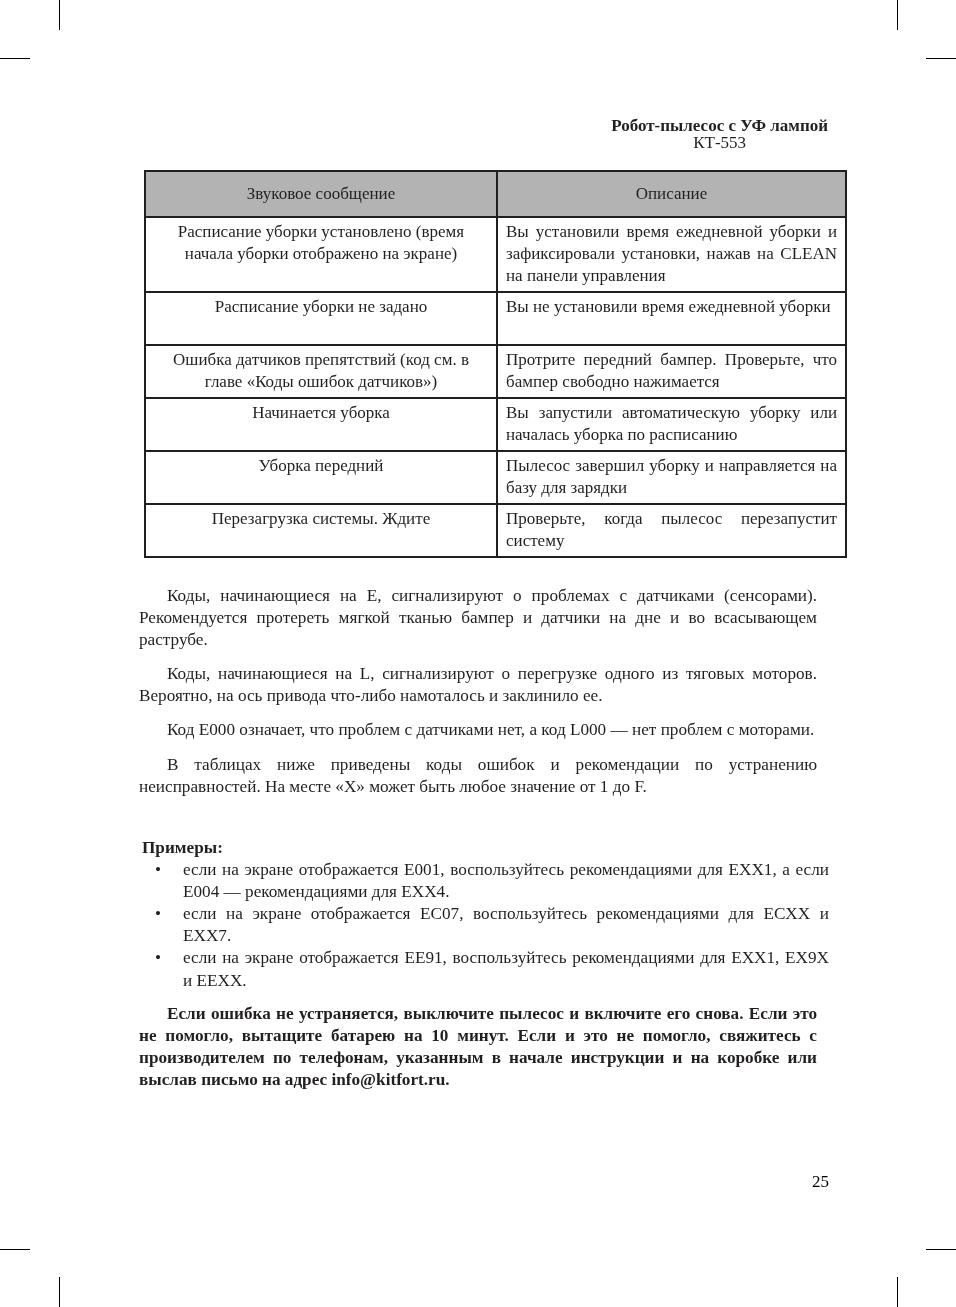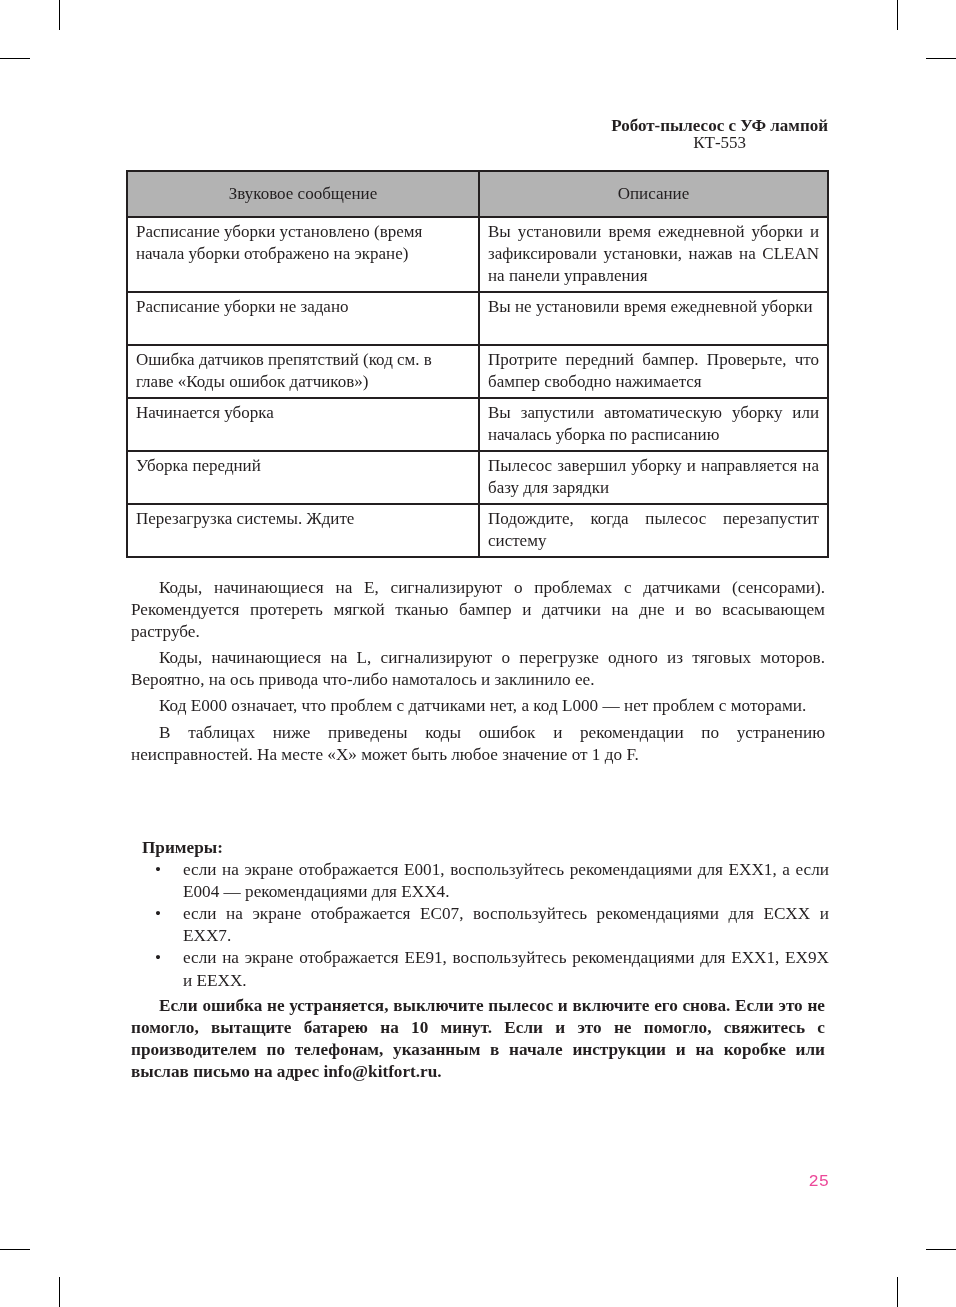--- a/index.html
+++ b/index.html
@@ -3,37 +3,37 @@
 <meta charset="utf-8">
 <style>
   html, body { margin:0; padding:0; background:#ffffff; }
   body { width:956px; height:1307px; position:relative; overflow:hidden;
          font-family:"Liberation Serif", "DejaVu Serif", serif; color:#231f20; }
   .crop { position:absolute; background:#000; }
   .v { width:1.3px; height:30px; }
   .h { height:1.3px; width:30px; }
   .running-head { position:absolute; right:128px; top:117px; text-align:center; font-size:17px; line-height:17px; }
   .running-head .t1 { font-weight:bold; }
-  table.msg { position:absolute; left:126px; top:170px; width:703px; border-collapse:collapse; font-size:17px; line-height:22px; }
+  table.msg { position:absolute; left:144px; top:170px; width:703px; border-collapse:collapse; font-size:17px; line-height:22px; }
   table.msg th, table.msg td { border:2.4px solid #231f20; vertical-align:top; }
   table.msg th { background:#b3b3b3; font-weight:normal; height:44px; vertical-align:middle; padding:0 8px; text-align:center; }
-  table.msg td { padding:3px 8px 4px 8px; }
+  table.msg td { padding:3px 8px 4px 8px;text-align:center; }
   table.msg td.c1 { width:334px; }
   table.msg td.c2 { text-align:justify; }
   .r1 td { height:64px; }
   .r2 td, .r3 td, .r4 td, .r5 td, .r6 td { height:44px;margin-left:40px; }
   .body { position:absolute; left:127px; width:702px; font-size:17.2px; line-height:22.1px; text-align:justify; }
-  .body p { margin:4px; text-indent:28px; }
+  .body p { margin:12px; text-indent:28px; }
   .examples { position:absolute; left:127px; top:837px; width:702px; font-size:17.2px; line-height:22.1px; }
   .examples .title { font-weight:bold; margin-left:15px; }
   .examples ul { list-style:none; margin:0; padding:0; }
   .examples li { position:relative; padding-left:56px; text-align:justify; }
   .examples li .bullet { position:absolute; left:28px; top:0; }
   .final { top:991px;font-weight:bold; }
-  .page-num { position:absolute; right:127px; top:1172px; font-size:17px; color:#ec4899;font-family:Liberation Mono, monospace; }
+  .page-num { position:absolute; right:127px; top:1172px; font-size:17px; color:#000000; }
 </style>
 </head>
 <body>
 
 <div class="crop v" style="left:59px; top:0;"></div>
 <div class="crop h" style="left:0; top:58px;"></div>
 <div class="crop v" style="left:897px; top:0;"></div>
 <div class="crop h" style="left:926px; top:58px;"></div>
 <div class="crop h" style="left:0; top:1249px;"></div>
 <div class="crop v" style="left:59px; top:1277px;"></div>
@@ -68,21 +68,21 @@
     <tr class="r4">
       <td class="c1">Начинается уборка</td>
       <td class="c2">Вы запустили автоматическую уборку или началась уборка по расписанию</td>
     </tr>
     <tr class="r5">
       <td class="c1">Уборка передний</td>
       <td class="c2">Пылесос завершил уборку и направляется на базу для зарядки</td>
     </tr>
     <tr class="r6">
       <td class="c1">Перезагрузка системы. Ждите</td>
-      <td class="c2">Подождите, когда пылесос перезапустит систему</td>
+      <td class="c2">Проверьте, когда пылесос перезапустит систему</td>
     </tr>
   </tbody>
 </table>
 
 <div class="body" style="top:573px;">
   <p>Коды, начинающиеся на E, сигнализируют о проблемах с датчиками (сенсорами). Рекомендуется протереть мягкой тканью бампер и датчики на дне и во всасывающем раструбе.</p>
   <p>Коды, начинающиеся на L, сигнализируют о перегрузке одного из тяговых моторов. Вероятно, на ось привода что-либо намоталось и заклинило ее.</p>
   <p>Код E000 означает, что проблем с датчиками нет, а код L000 — нет проблем с моторами.</p>
   <p>В таблицах ниже приведены коды ошибок и рекомендации по устранению неисправностей. На месте «X» может быть любое значение от 1 до F.</p>
 </div>

